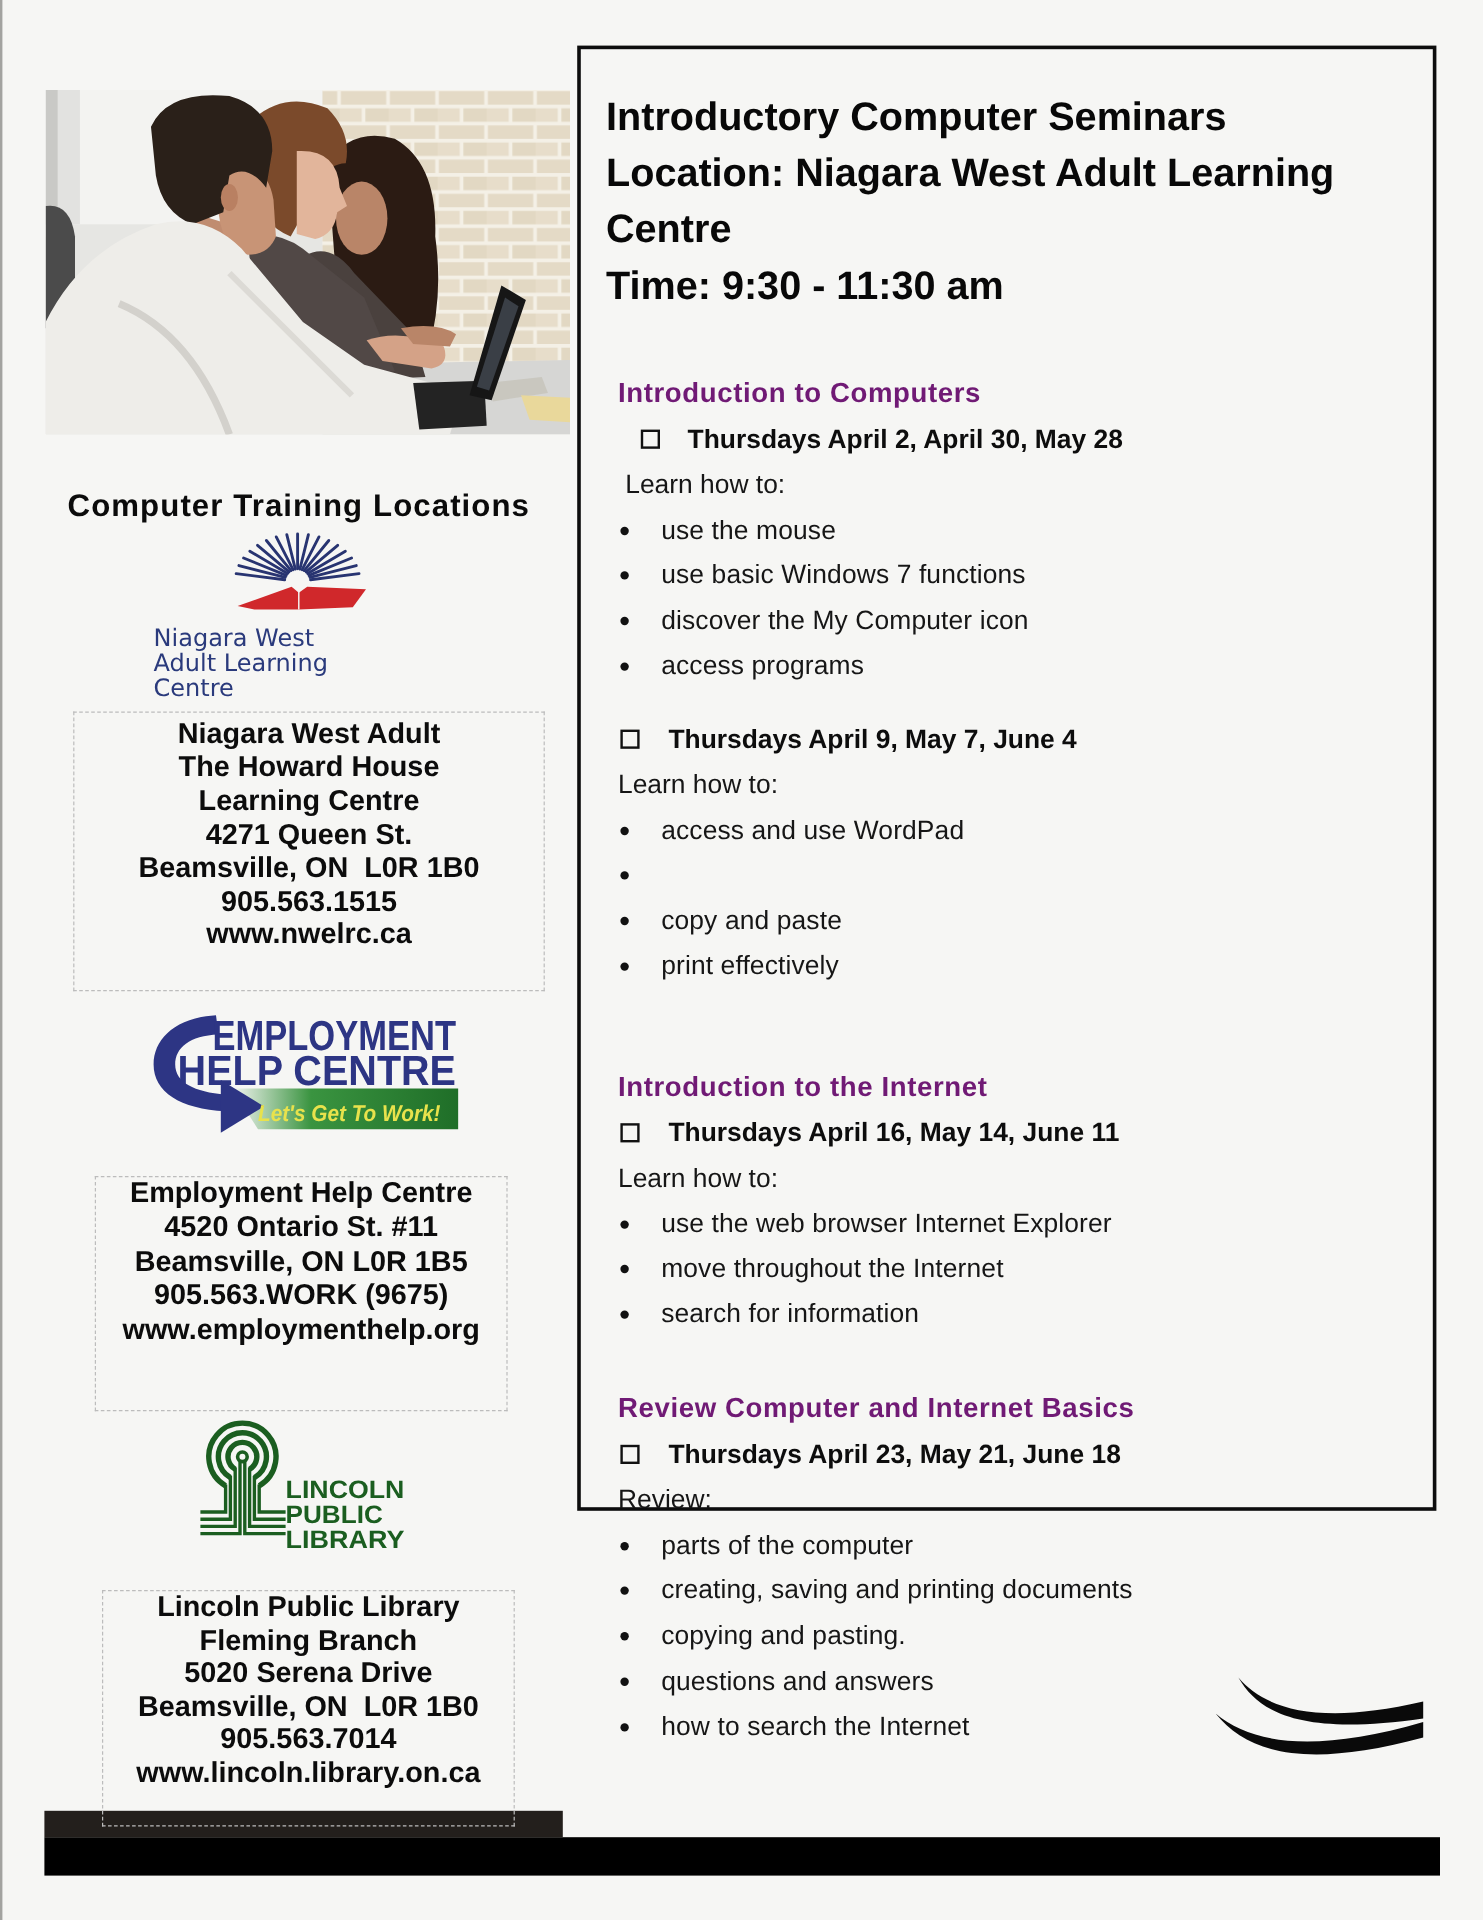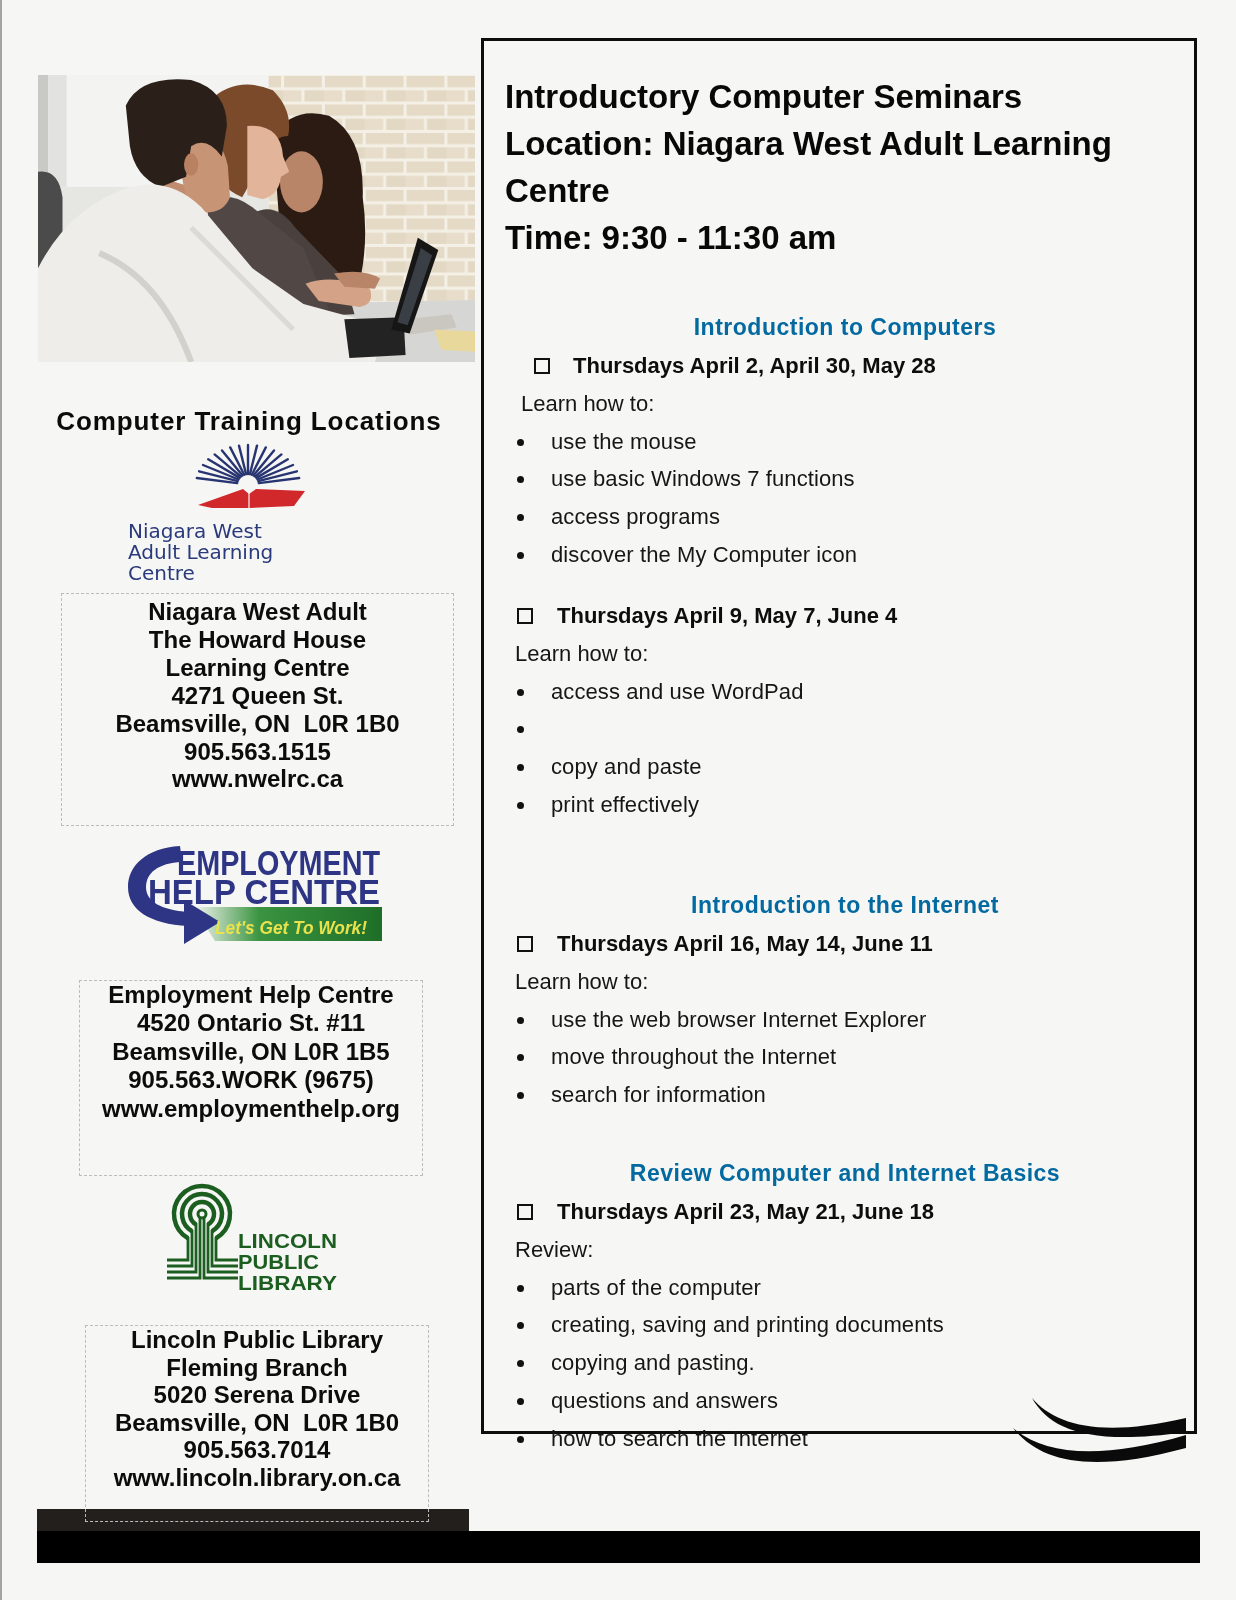--- a/index.html
+++ b/index.html
@@ -23,25 +23,25 @@
   .box2 { left: 79px; top: 980px; width: 344px; height: 196px; line-height: 28.4px; }
   .box3 { left: 85px; top: 1325px; width: 344px; height: 197px; line-height: 27.6px; }
 
   .ehc-logo { left: 120px; top: 840px; width: 262px; height: 115px; }
   .lpl-logo { left: 165px; top: 1180px; width: 175px; height: 115px; text-align: center; }
 
   .footer-dark { left: 37px; top: 1509px; width: 432px; height: 22px; background: var(--footer_dark, #231f1c); z-index: 1; }
   .footer-black { left: 37px; top: 1531px; width: 1163px; height: 32px; background: var(--footer_black, #000); }
 
   
-  .seminar-box { left: 481px; top: 38px; width: 716px; height: 1396px; border: 3px solid var(--border, #0d0d0d); box-sizing: border-box; }
+  .seminar-box { left: 481px; top: 38px; width: 716px; height: 1221px; border: 3px solid var(--border, #0d0d0d); box-sizing: border-box; }
   .title { position: absolute; left: 21px; top: 32px; width: 665px; font: bold 33px/47px "Liberation Sans", sans-serif; color: #080808; }
   .section { position: absolute; left: 31px; width: 660px; }
   .s1 { top: 266px; } .s2 { top: 556px; } .s3 { top: 844px; } .s4 { top: 1112px; }
-  .sec-heading { height: 40px; line-height: 40px; font: bold 23px/40px "Liberation Sans", sans-serif; letter-spacing: 0.5px; color: #0369a1; white-space: nowrap; text-align: center; }
+  .sec-heading { height: 40px; line-height: 40px; font: bold 23px/40px "Liberation Sans", sans-serif; letter-spacing: 0.5px; color: #701a75; white-space: nowrap; }
   .row { position: relative; height: 37.75px; line-height: 37.75px; font-size: 22px; color: #161616; white-space: nowrap; }
   .date-row { font-weight: bold; color: #0d0d0d; }
   .checkbox { position: absolute; top: 11px; width: 12px; height: 12px; border: 2px solid #111; }
   .date-text { position: absolute; left: 42px; }
   .s1 .checkbox { left: 19px; }
   .s1 .date-text { left: 58px; text-align: right; }
   .s2 .checkbox, .s3 .checkbox, .s4 .checkbox { left: 2px; }
   .intro { padding-left: 0; }
   .s1 .intro { padding-left: 6px; }
   .bullet { position: absolute; left: 1.5px; top: 16px; width: 7px; height: 7px; border-radius: 50%; background: #111; }
@@ -226,25 +226,25 @@
       <div class="row">
           <span class="bullet"></span>
           <span class="item-text">use the mouse</span>
         </div>
       <div class="row">
           <span class="bullet"></span>
           <span class="item-text">use basic Windows 7 functions</span>
         </div>
       <div class="row">
           <span class="bullet"></span>
+          <span class="item-text">discover the My Computer icon</span>
+        </div>
+      <div class="row">
+          <span class="bullet"></span>
           <span class="item-text">access programs</span>
-        </div>
-      <div class="row">
-          <span class="bullet"></span>
-          <span class="item-text">discover the My Computer icon</span>
         </div>
     </div>
 
     <div class="section s2">
       <div class="row date-row">
         <span class="checkbox"></span>
         <span class="date-text">Thursdays April 9, May 7, June 4</span>
       </div>
       <div class="row intro">Learn how to:</div>
       <div class="row">

